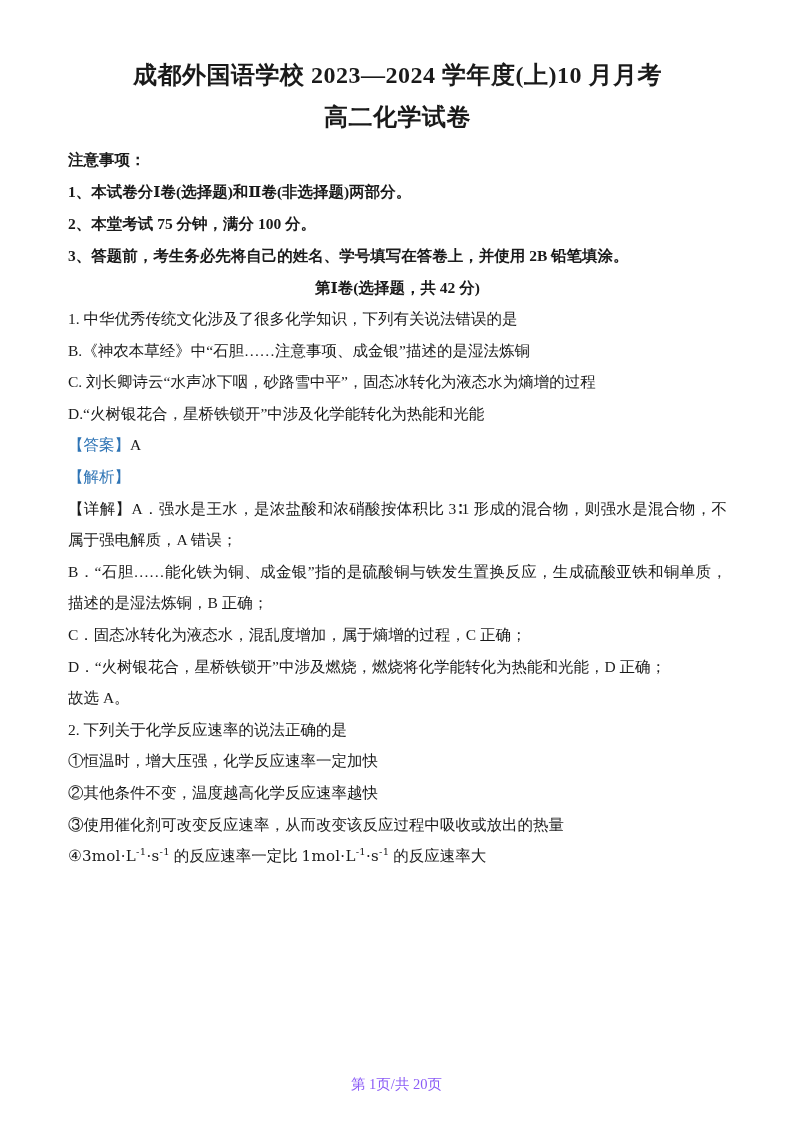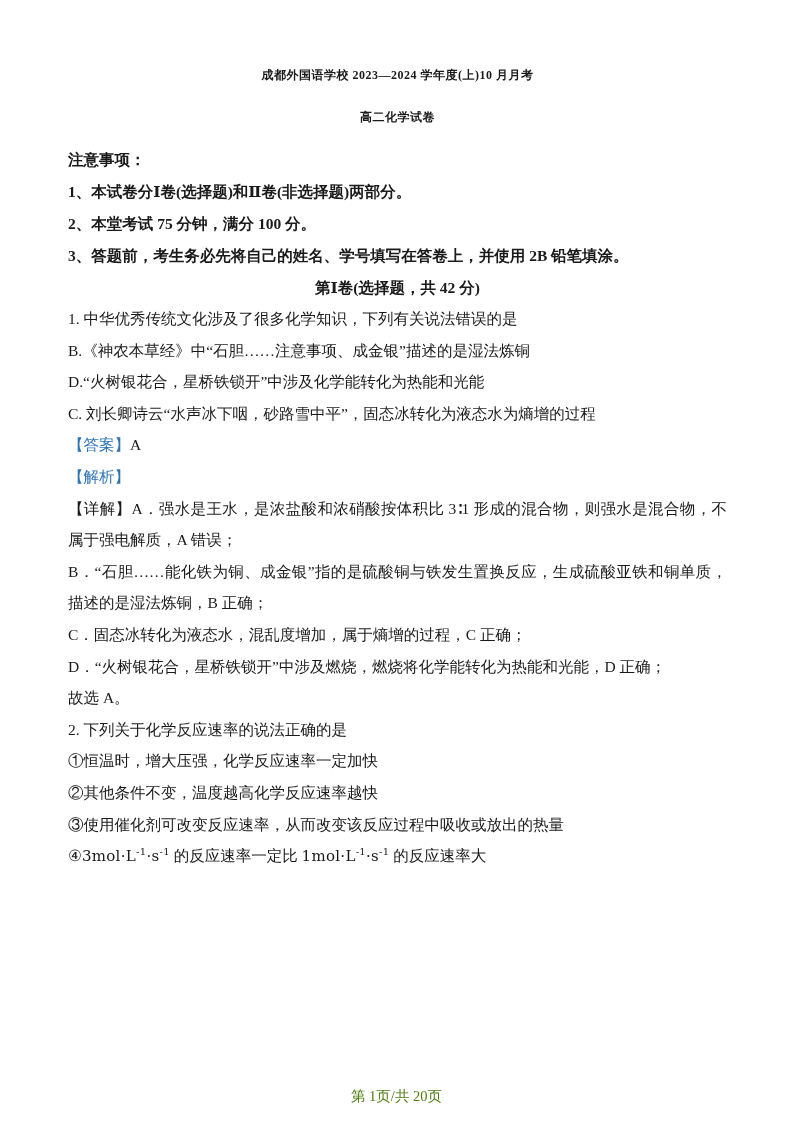--- a/index.html
+++ b/index.html
@@ -13,21 +13,21 @@
   }
   .page {
     width: 793px; height: 1122px;
     background: #ffffff;
     position: relative;
     padding: 54px 66px 0 68px;
   }
   .title-line {
     text-align: center;
     font-weight: 700;
-    font-size: 12px;
+    font-size: 24px;
     line-height: 42px;
     letter-spacing: 0.5px;
   }
   .notice-heading, .notice-item, .masses-line {
     font-weight: 700;
     font-size: 15.5px;
     line-height: 32px;
     text-align: justify;
   }
   .notice-heading { margin-top: 6px; }
@@ -48,47 +48,47 @@
     font-size: 15px;
     letter-spacing: 0.3px;
   }
   .formula sup {
     font-size: 10px;
     vertical-align: super;
     line-height: 0;
   }
   .footer {
     position: absolute;
-    bottom: 16px;
+    bottom: 28px;
     left: 0;
     width: 100%;
     text-align: center;
     font-size: 14.5px;
-    color: #4d7c0f;
+    color: #8b5cf6;
   }
 </style>
 </head>
 <body>
 
 <div class="page">
 
   <div class="title-line">成都外国语学校 2023—2024 学年度(上)10 月月考</div>
   <div class="title-line">高二化学试卷</div>
 
   <div class="notice-heading">注意事项：</div>
   <div class="notice-item">1、本试卷分Ⅰ卷(选择题)和Ⅱ卷(非选择题)两部分。</div>
   <div class="notice-item">2、本堂考试 75 分钟，满分 100 分。</div>
   <div class="notice-item">3、答题前，考生务必先将自己的姓名、学号填写在答卷上，并使用 2B 铅笔填涂。</div>
 
   <div class="section-title">第Ⅰ卷(选择题，共 42 分)</div>
 
   <div class="body-line">1. 中华优秀传统文化涉及了很多化学知识，下列有关说法错误的是</div>
   <div class="body-line">B.《神农本草经》中“石胆……注意事项、成金银”描述的是湿法炼铜</div>
+  <div class="body-line">C. 刘长卿诗云“水声冰下咽，砂路雪中平”，固态冰转化为液态水为熵增的过程</div>
   <div class="body-line">D.“火树银花合，星桥铁锁开”中涉及化学能转化为热能和光能</div>
-  <div class="body-line">C. 刘长卿诗云“水声冰下咽，砂路雪中平”，固态冰转化为液态水为熵增的过程</div>
 
   <div class="body-line"><span class="blue">【答案】</span><span>A</span></div>
   <div class="body-line"><span class="blue">【解析】</span></div>
 
   <div class="body-line"><span>【详解】</span><span>A．强水是王水，是浓盐酸和浓硝酸按体积比 3∶1 形成的混合物，则强水是混合物，不属于强电解质，A 错误；</span></div>
   <div class="body-line">B．“石胆……能化铁为铜、成金银”指的是硫酸铜与铁发生置换反应，生成硫酸亚铁和铜单质，描述的是湿法炼铜，B 正确；</div>
   <div class="body-line">C．固态冰转化为液态水，混乱度增加，属于熵增的过程，C 正确；</div>
   <div class="body-line">D．“火树银花合，星桥铁锁开”中涉及燃烧，燃烧将化学能转化为热能和光能，D 正确；</div>
   <div class="body-line">故选 A。</div>
 

